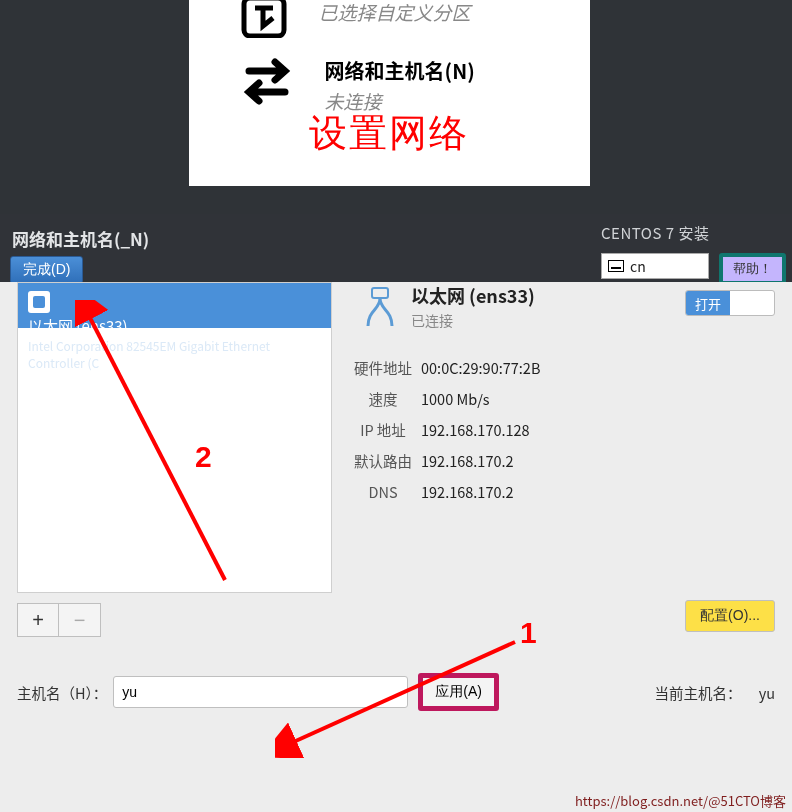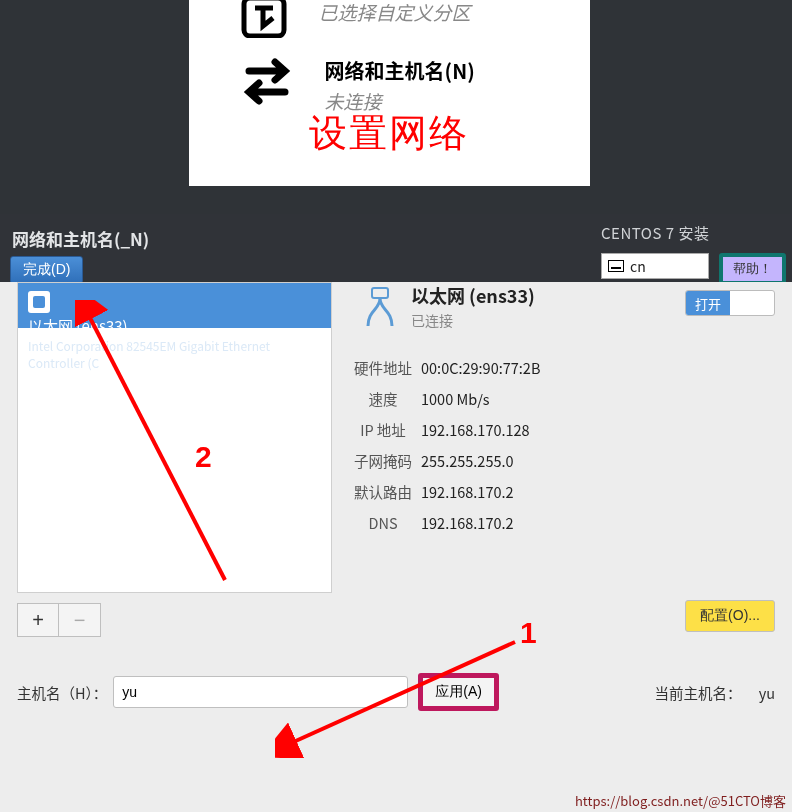--- a/index.html
+++ b/index.html
@@ -157,24 +157,20 @@
         </div>
       <div class="info-row">
           <div class="info-label">速度</div>
           <div class="info-val">1000 Mb/s</div>
         </div>
       <div class="info-row">
           <div class="info-label">IP 地址</div>
           <div class="info-val">192.168.170.128</div>
         </div>
       <div class="info-row">
-          <div class="info-label">子网掩码</div>
-          <div class="info-val">255.255.255.0</div>
-        </div>
-      <div class="info-row">
           <div class="info-label">默认路由</div>
           <div class="info-val">192.168.170.2</div>
         </div>
       <div class="info-row">
           <div class="info-label">DNS</div>
           <div class="info-val">192.168.170.2</div>
         </div>
     </div>
 
     <div class="cfg-btn-wrap">

